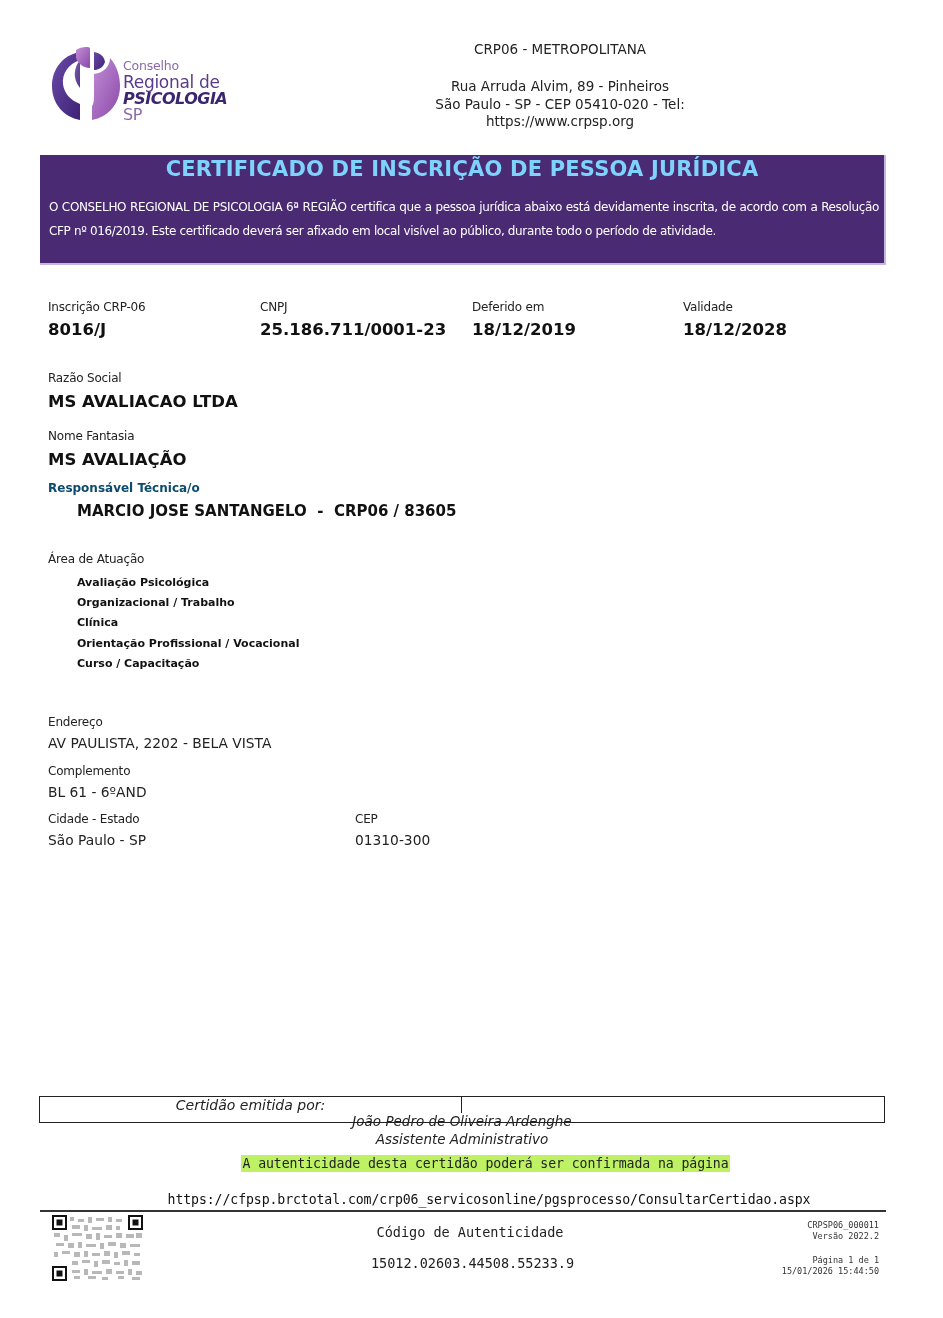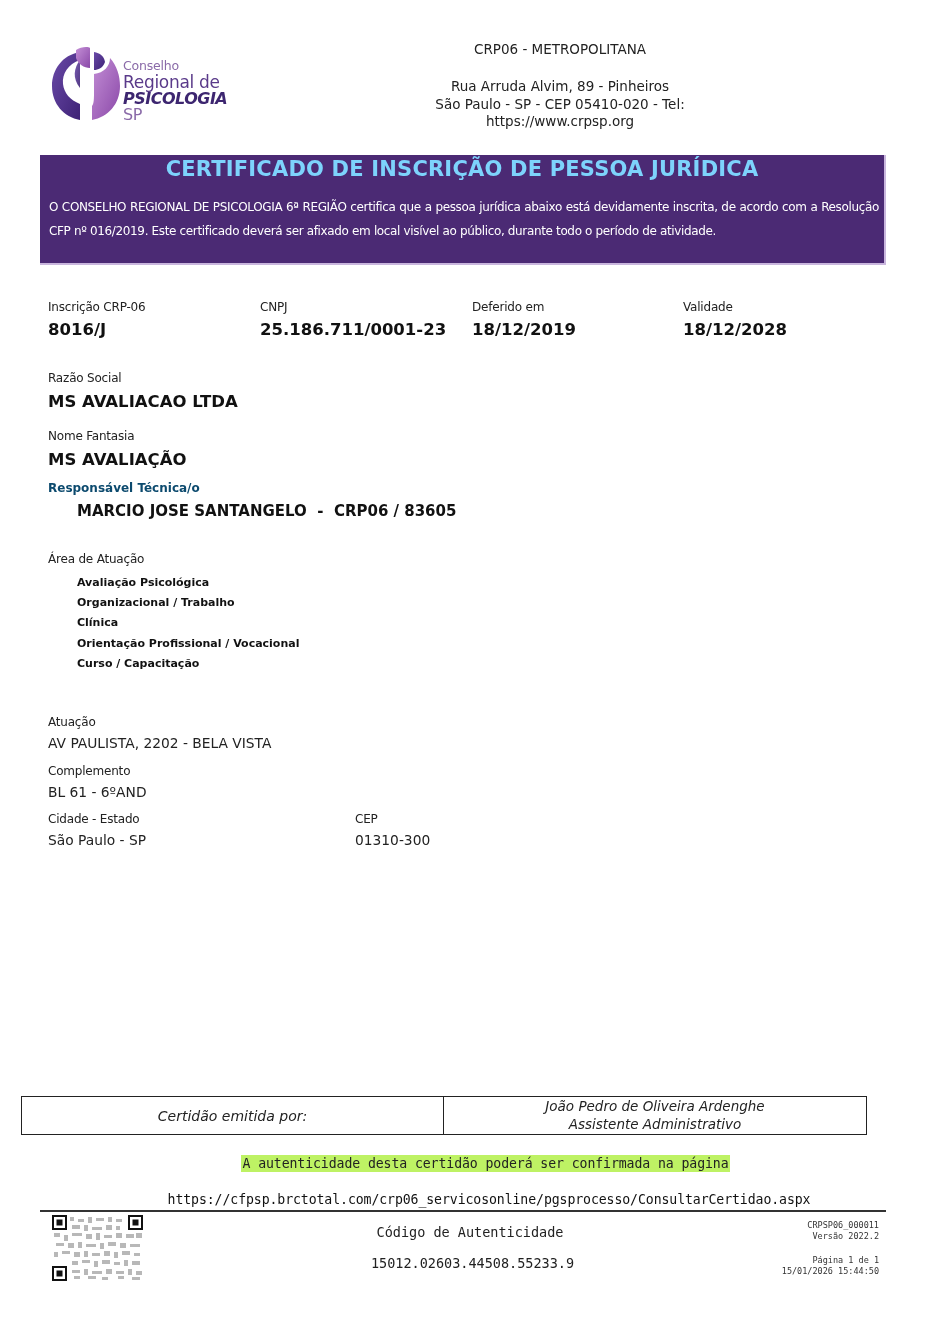--- a/index.html
+++ b/index.html
@@ -27,21 +27,21 @@
   .banner-text { position: absolute; left: 9px; top: 41px; width: 830px; color: #fff; font-size: 12px; line-height: 23.5px; text-align: justify; text-align-last: left; letter-spacing: -0.35px; }
 
   
   .lbl { font-size: 12px; color: #222; letter-spacing: -0.2px; }
   .val-b { font-size: 16.5px; font-weight: bold; color: #111; }
   .val-n { font-size: 13.8px; color: #222; }
 
   .area-list { left: 77px; top: 573px; font-size: 11px; font-weight: bold; line-height: 20.2px; color: #111; }
 
   
-  .sig { left: 21px; top: 1096px; width: 846px; height: 39px; border: 1.3px solid #222; display: flex; }
+  .sig { left: 39px; top: 1096px; width: 846px; height: 27px; border: 1.3px solid #222; display: flex; flex-direction: column; }
   .sig-left { width: 422px; border-right: 1.3px solid #222; display: flex; align-items: center; justify-content: center; font-style: italic; font-size: 14px; color: #222; }
   .sig-right { flex: 1; display: flex; flex-direction: column; align-items: center; justify-content: center; font-style: italic; font-size: 13.5px; line-height: 17.5px; color: #222; }
 
   .auth-note { left: 0; width: 943px; top: 1153px; text-align: center; }
   .auth-note span { background: #bef264; font-family: "DejaVu Sans Mono", "Liberation Mono", monospace; font-size: 13.2px; padding: 1px 1px; color: #222; letter-spacing: -0.1px; margin-left: 28px; }
   .auth-url { left: 0; width: 942px; top: 1192px; text-align: center; font-family: "DejaVu Sans Mono", "Liberation Mono", monospace; font-size: 13.2px; color: #111; letter-spacing: -0.1px; padding-left: 36px; }
   .rule { left: 40px; top: 1210px; width: 846px; height: 1.6px; background: #333; }
 
   .qr { left: 52px; top: 1215px; width: 92px; height: 66px; }
 
@@ -119,21 +119,21 @@
 
 <div class="abs lbl" style="left:48px; top:552px;">Área de Atuação</div>
 <div class="abs area-list">
   <div>Avaliação Psicológica</div>
   <div>Organizacional / Trabalho</div>
   <div>Clínica</div>
   <div>Orientação Profissional / Vocacional</div>
   <div>Curso / Capacitação</div>
 </div>
 
-<div class="abs lbl" style="left:48px; top:715px;">Atuação</div>
+<div class="abs lbl" style="left:48px; top:715px;">Endereço</div>
 <div class="abs val-n" style="left:48px; top:735px;">AV PAULISTA, 2202 - BELA VISTA</div>
 
 <div class="abs lbl" style="left:48px; top:764px;">Complemento</div>
 <div class="abs val-n" style="left:48px; top:784px;">BL 61 - 6ºAND</div>
 
 <div class="abs lbl" style="left:48px; top:812px;">Cidade - Estado</div>
 <div class="abs val-n" style="left:48px; top:832px;">São Paulo - SP</div>
 
 <div class="abs lbl" style="left:355px; top:812px;">CEP</div>
 <div class="abs val-n" style="left:355px; top:832px;">01310-300</div>

